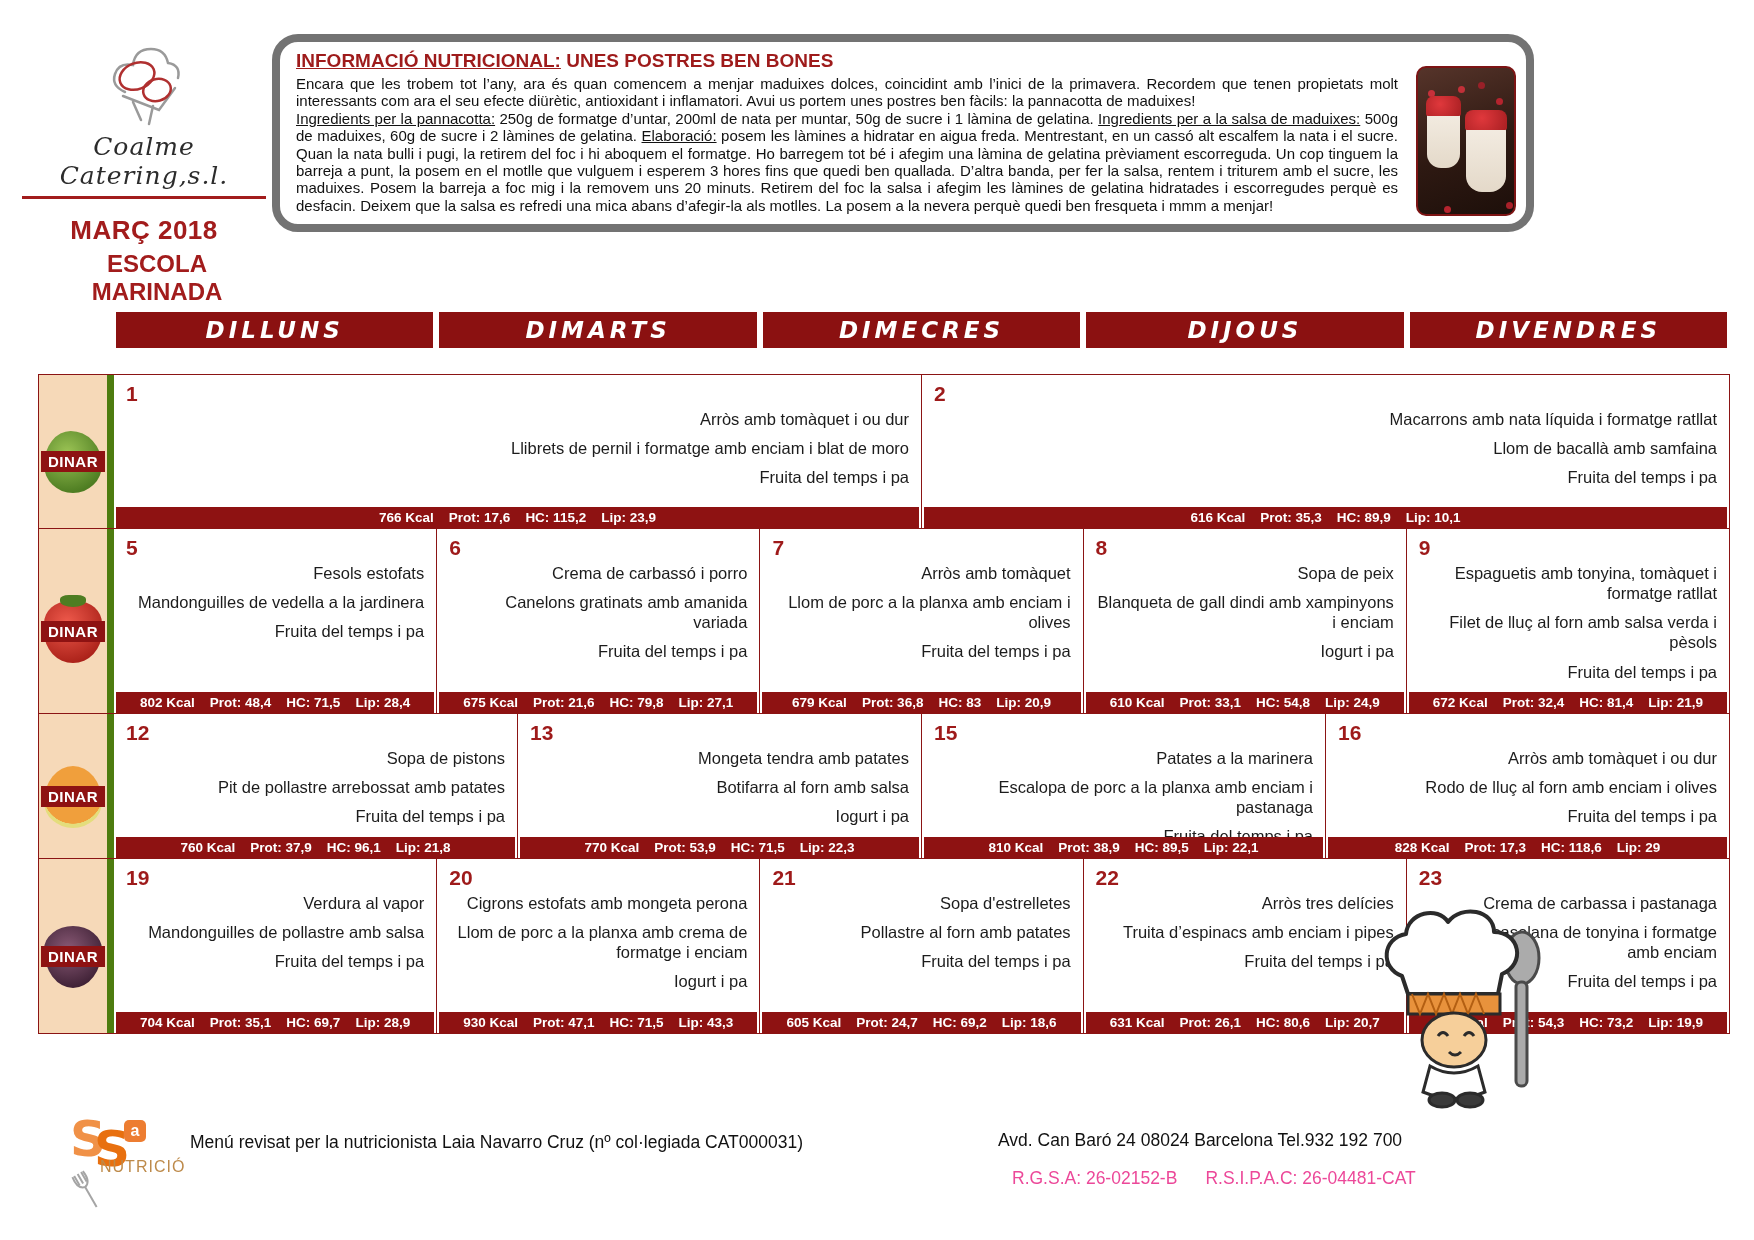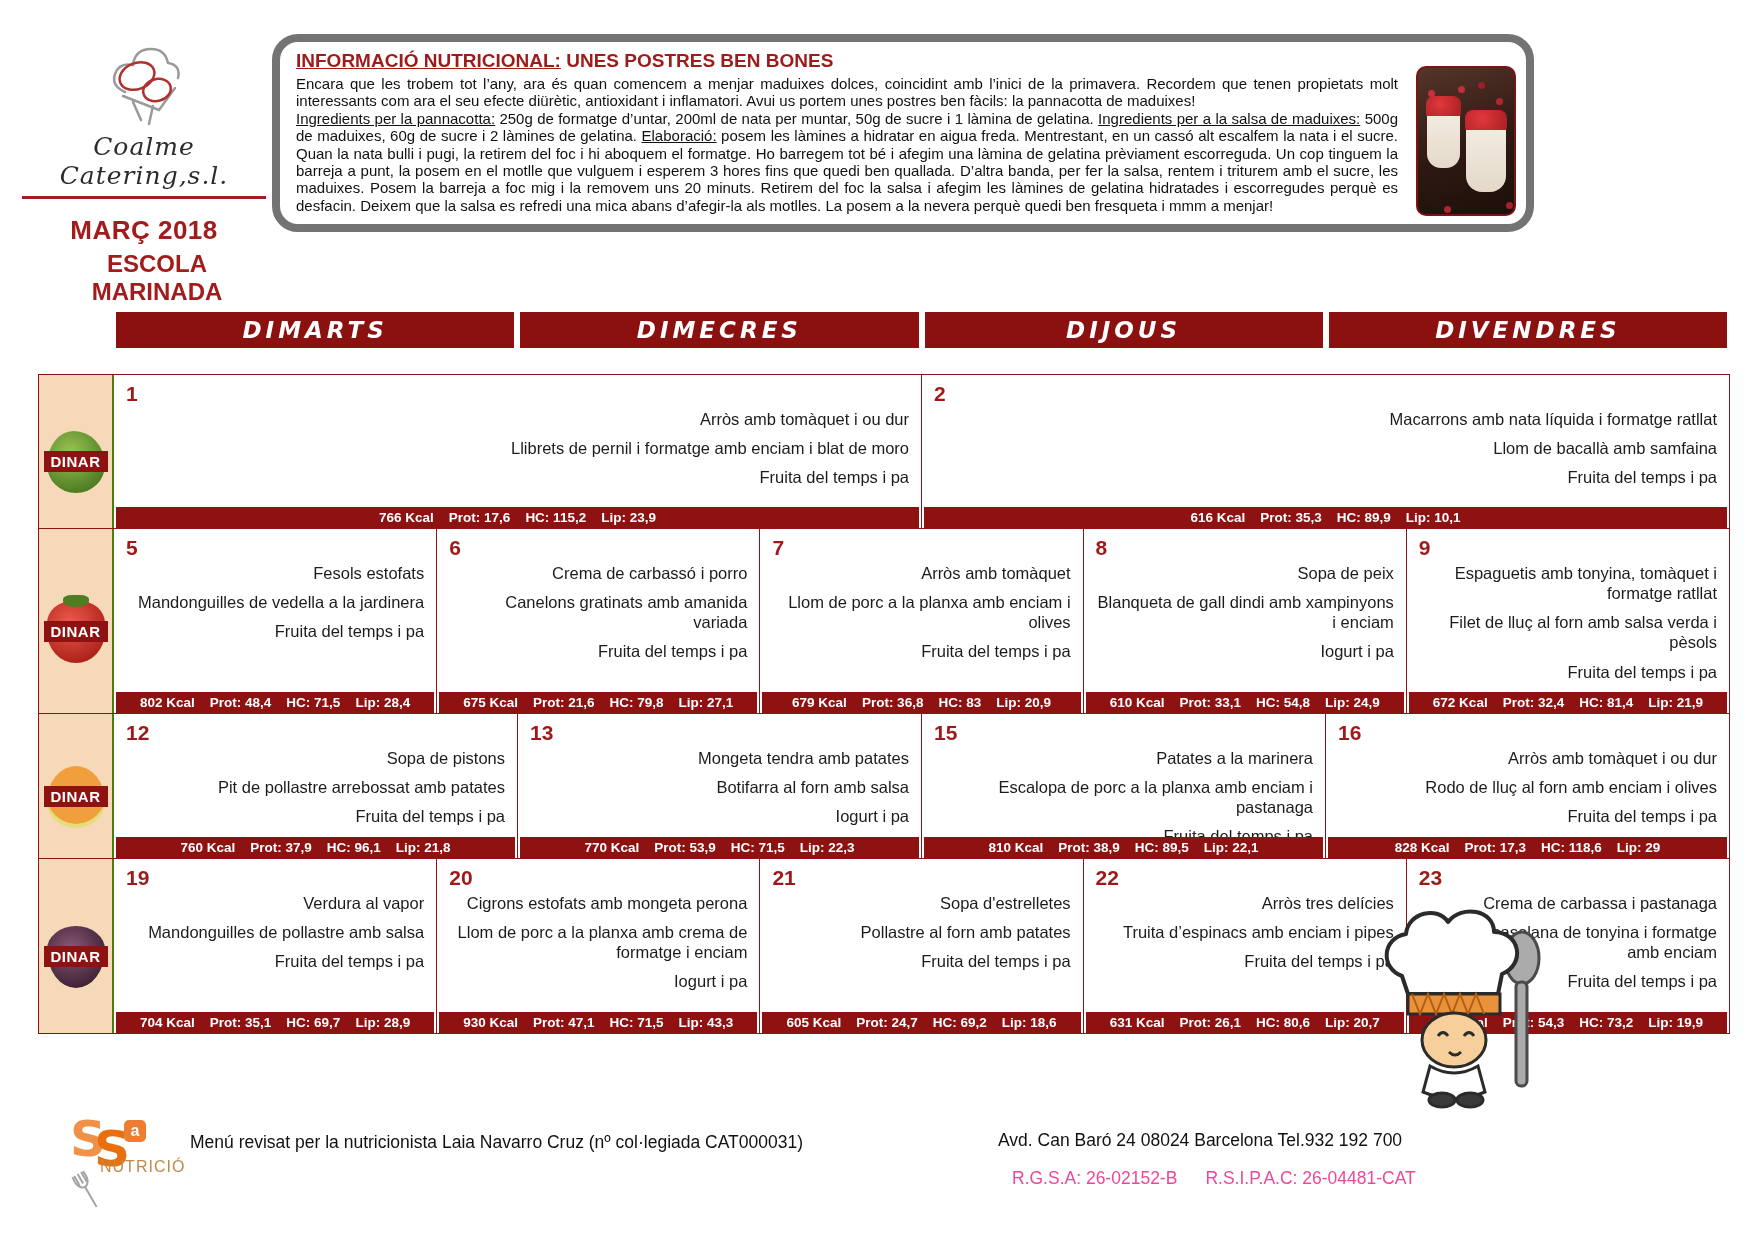--- a/index.html
+++ b/index.html
@@ -39,21 +39,21 @@
   .menu-table { position:absolute; left:38px; top:312px; width:1692px; height:722px; }
   .day-headers { position:absolute; left:75px; right:0; top:0; height:36px; display:flex; }
   .dhc { flex:1 1 0; padding:0 3px; }
   .dhbox { height:36px; background:#8b1111; color:#fff; display:flex; align-items:center; justify-content:center;
            font-family:"DejaVu Sans", sans-serif; font-weight:bold; font-style:italic; font-size:23px; letter-spacing:4px; }
 
   .menu-rows { position:absolute; left:0; right:0; top:62px; border:1px solid #8b1414; }
   .week-row { display:flex; border-bottom:1px solid #8b1414; background:#fff; }
   .week-row:last-child { border-bottom:none; }
 
-  .side-cell { width:75px; min-width:75px; background:#f6d9b8; border-right:2px solid #4d7c0f;
+  .side-cell { width:75px; min-width:75px; background:#f6d9b8; border-right:7px solid #4d7c0f;
                position:relative; display:flex; flex-direction:column; align-items:center; justify-content:center; }
   .fruit { width:58px; height:62px; }
   .lettuce    { background:radial-gradient(circle at 40% 35%, #9cc455, #4e7d22 75%); border-radius:46% 54% 50% 50% / 55% 55% 45% 45%; }
   .strawberry { background:radial-gradient(circle at 40% 35%, #ef5a4c, #a81f17 80%); border-radius:50% 50% 58% 58% / 42% 42% 58% 58%;
                 position:relative; }
   .strawberry::before { content:''; position:absolute; left:16px; top:-6px; width:26px; height:12px;
                         background:#4e7d22; border-radius:40% 40% 60% 60%; }
   .papaya { background:radial-gradient(circle at 50% 45%, #5b3b13 0 16%, #f09f3c 17% 66%, #e4dd7c 67% 78%, #7ba43c 79%); border-radius:50% / 58% 58% 42% 42%; }
   .fig    { background:radial-gradient(circle at 42% 38%, #8a5a76, #3c1f33 78%); border-radius:50% 50% 50% 50% / 38% 38% 62% 62%; }
   .dinar-label { margin-top:-42px; z-index:2; background:#8e1212; color:#fff; font-weight:bold; font-size:15px;
@@ -118,20 +118,23 @@
 </span><span class="useg">Ingredients per la pannacotta:</span><span> 250g de formatge d’untar, 200ml de nata per muntar, 50g de sucre i 1 làmina de gelatina. </span><span class="useg">Ingredients per a la salsa de maduixes:</span><span> 500g de maduixes, 60g de sucre i 2 làmines de gelatina. </span><span class="useg">Elaboració:</span><span> posem les làmines a hidratar en aigua freda. Mentrestant, en un cassó alt escalfem la nata i el sucre. Quan la nata bulli i pugi, la retirem del foc i hi aboquem el formatge. Ho barregem tot bé i afegim una làmina de gelatina prèviament escorreguda. Un cop tinguem la barreja a punt, la posem en el motlle que vulguem i esperem 3 hores fins que quedi ben quallada. D’altra banda, per fer la salsa, rentem i triturem amb el sucre, les maduixes. Posem la barreja a foc mig i la removem uns 20 minuts. Retirem del foc la salsa i afegim les làmines de gelatina hidratades i escorregudes perquè es desfacin. Deixem que la salsa es refredi una mica abans d’afegir-la als motlles. La posem a la nevera perquè quedi ben fresqueta i mmm a menjar!</span></div>
     <div class="dessert-photo">
       <div class="berries"></div>
       <div class="glass g1"></div>
       <div class="glass g2"></div>
     </div>
   </div>
 
   <div class="menu-table">
     <div class="day-headers" id="day-headers">
+        <div class="dhc">
+          <div class="dhbox">DILLUNS</div>
+        </div>
         <div class="dhc">
           <div class="dhbox">DIMARTS</div>
         </div>
         <div class="dhc">
           <div class="dhbox">DIMECRES</div>
         </div>
         <div class="dhc">
           <div class="dhbox">DIJOUS</div>
         </div>
         <div class="dhc">

